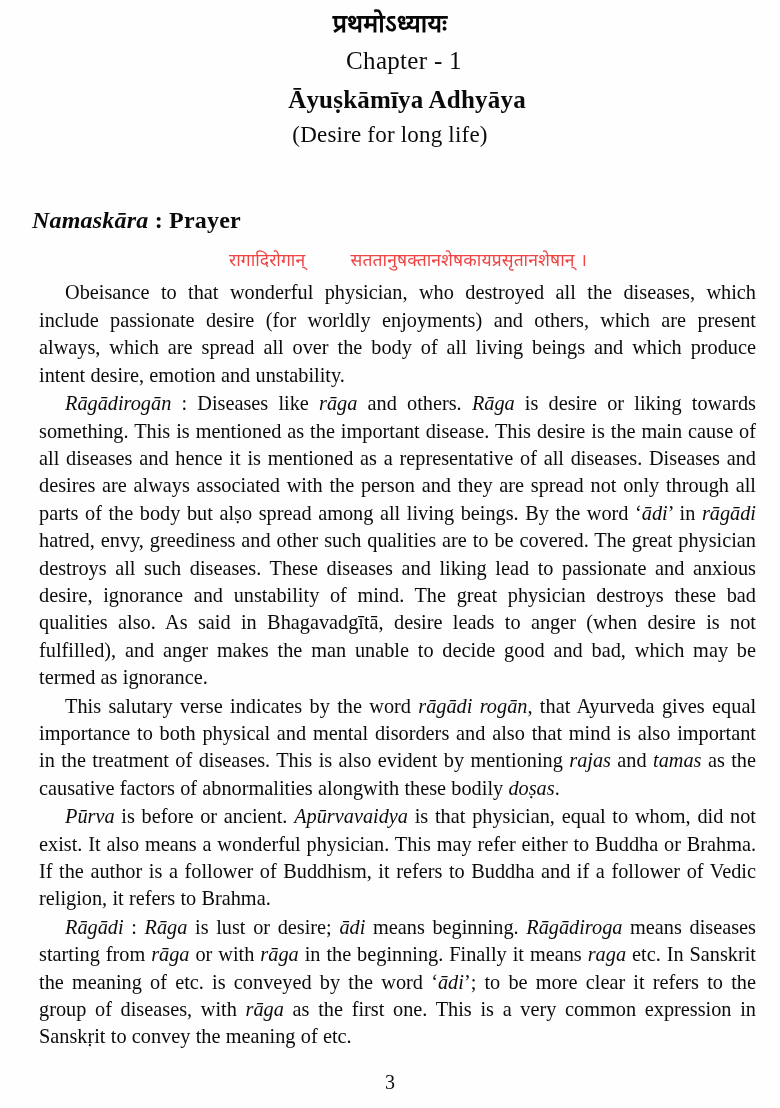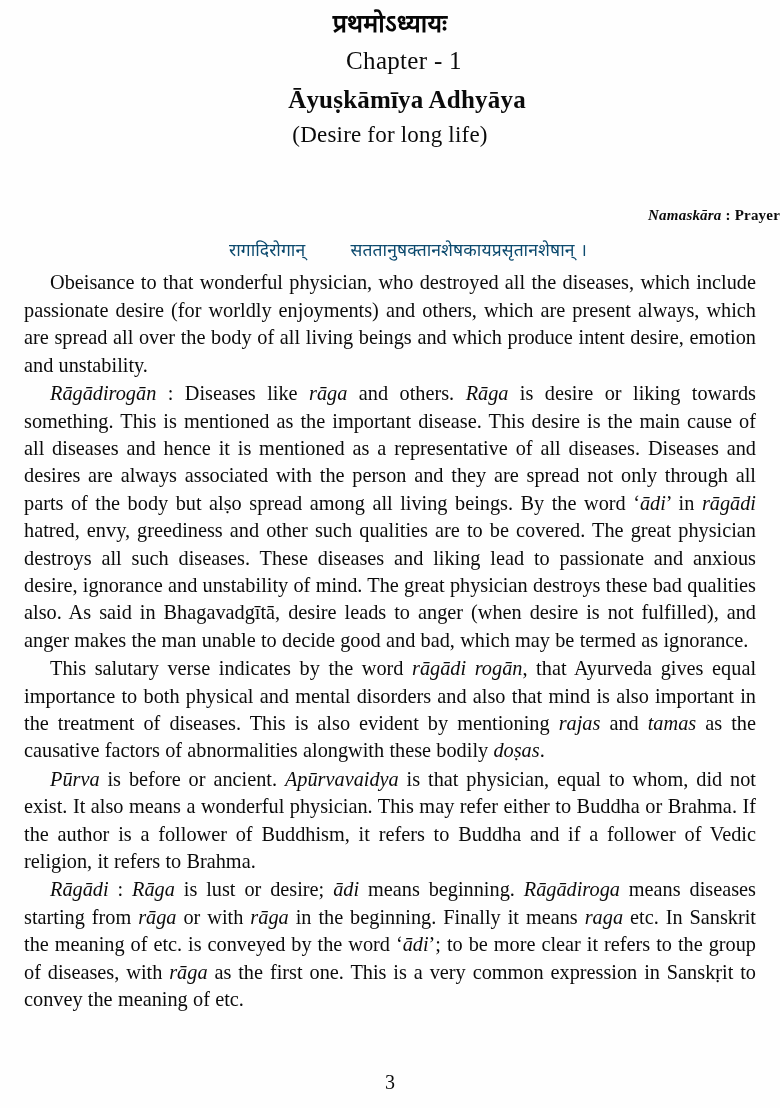--- a/index.html
+++ b/index.html
@@ -57,50 +57,49 @@
     font-size: 23px;
     font-weight: 400;
     line-height: 1.3;
     margin-top: 4px;
     letter-spacing: .2px;
   }
 
   
   .section-heading {
     margin: 57px 0 0 32px;
-    font-size: 15px;
+    font-size: 24px;
     font-weight: 700;
     letter-spacing: .2px;
-    text-align: right;
   }
   .section-heading .term {
     font-style: italic;
   }
 
   
   .verse {
     margin: 13px 0 0 0;
     font-family: "DejaVu Sans", sans-serif;
     font-size: 17.5px;
     line-height: 1.52;
-    color: #0c4a6e;
+    color: #ef4444;
     text-align: center;
     letter-spacing: .1px;
   }
   .verse-line {
     white-space: pre;
     display: block;
   }
   .verse-line.first {
     padding-left: 36px;
   }
 
   
   .body {
-    margin: 6px 24px 0 24px;
+    margin: 6px 24px 0 39px;
   }
   p.para {
     margin: 0;
     font-size: 20.3px;
     line-height: 27.4px;
     text-align: justify;
     text-justify: inter-word;
     text-indent: 26px;
     letter-spacing: 0px;
     word-spacing: .2px;

